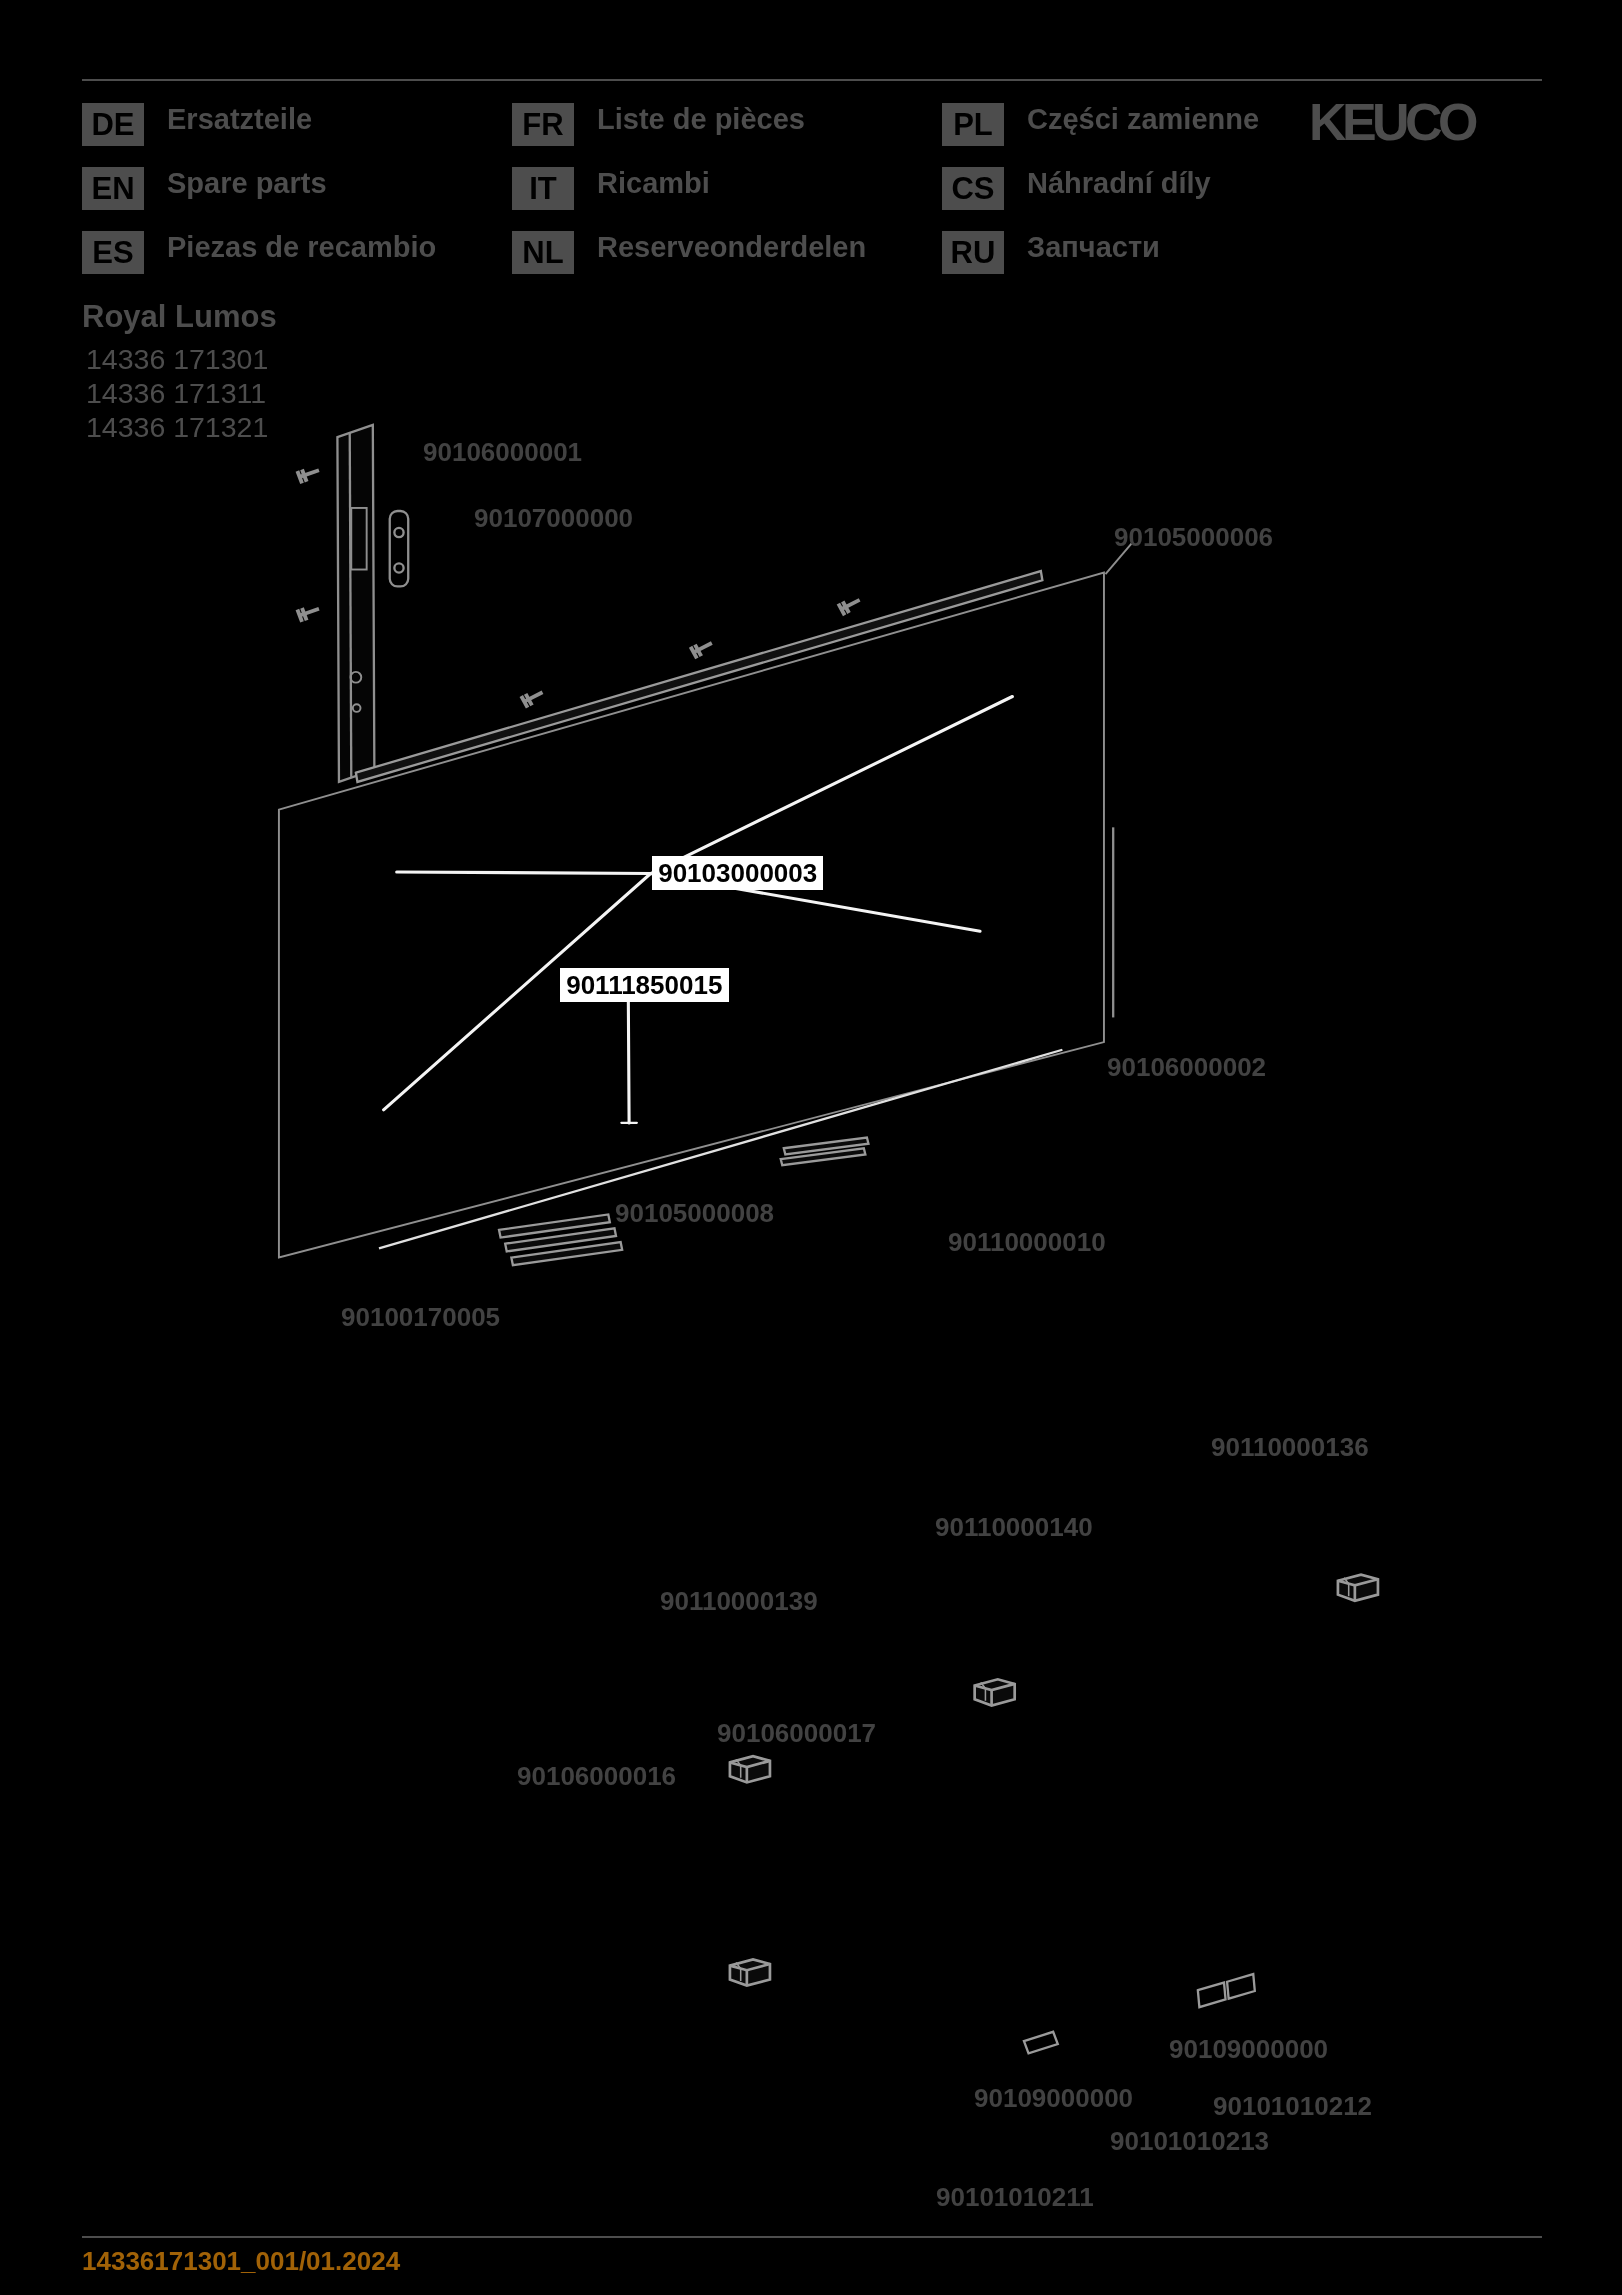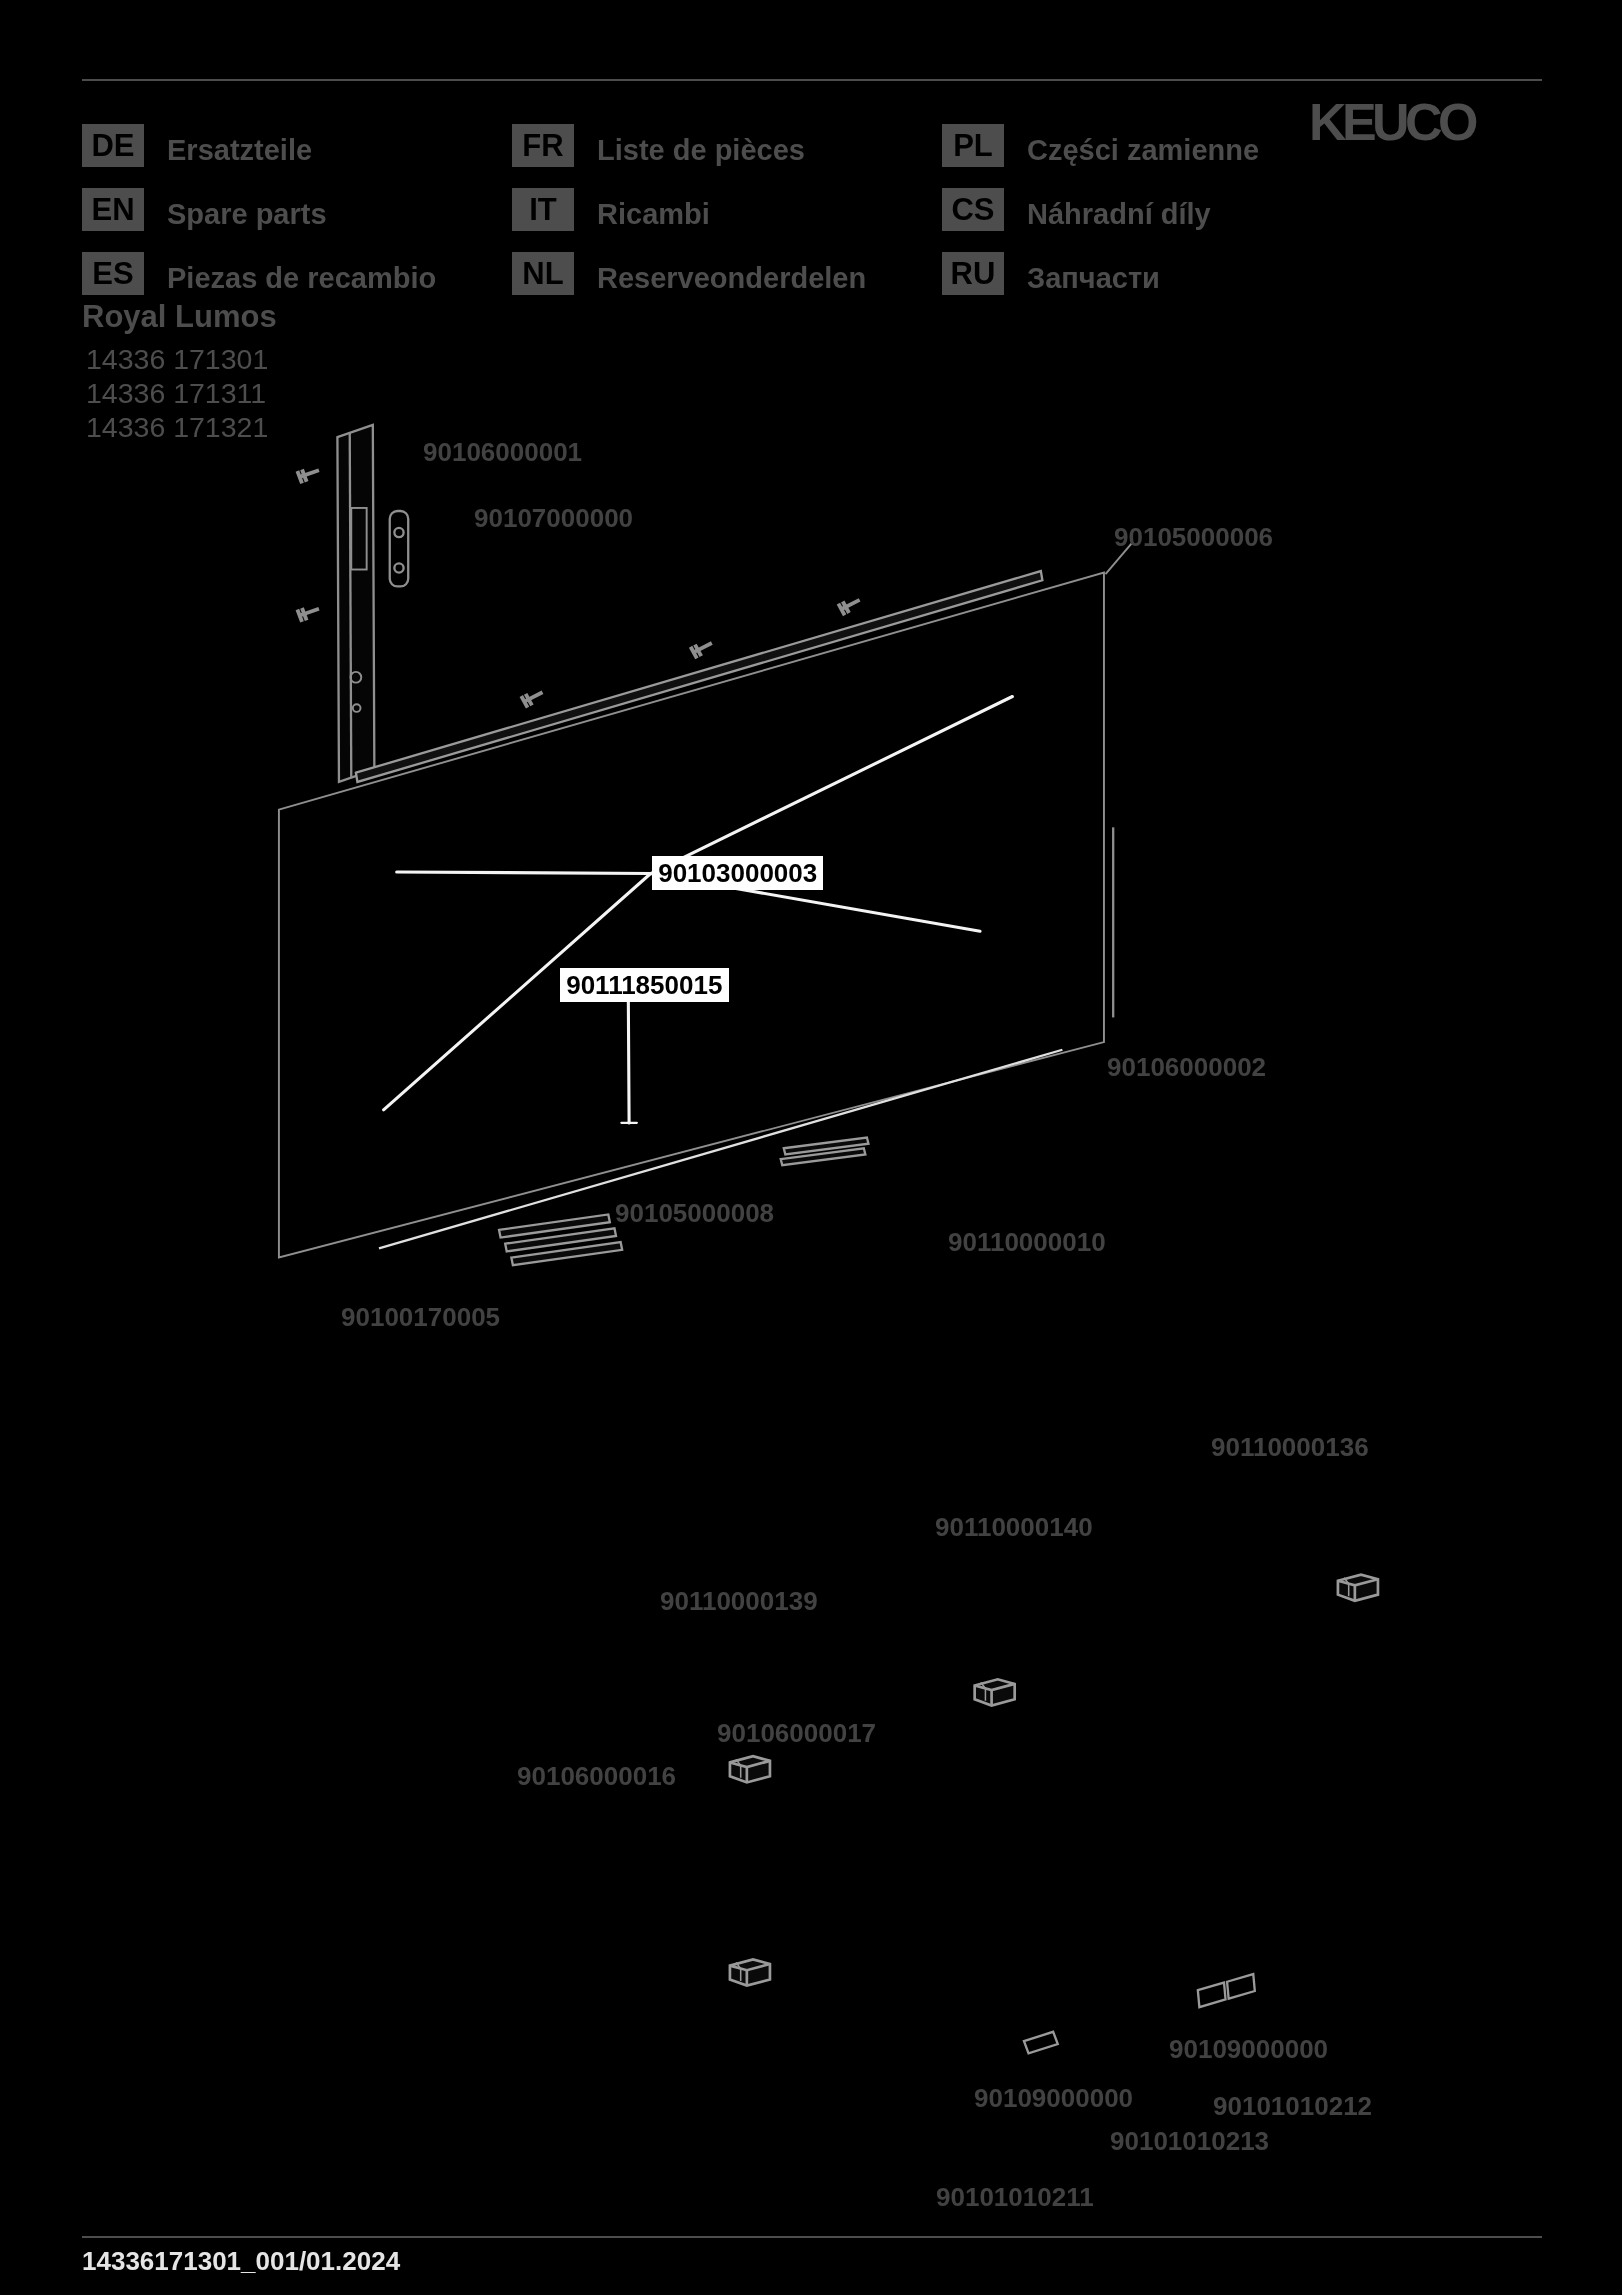--- a/index.html
+++ b/index.html
@@ -10,21 +10,21 @@
   }
   .rule{position:absolute;left:82px;width:1460px;height:2.3px;background:#4d4d4d;}
   .rule-top{top:79px;}
   .rule-bottom{top:2236px;}
 
   .language-grid{
     position:absolute;left:82px;top:103px;
     display:grid;grid-template-columns:430px 430px 362px;
     grid-template-rows:repeat(3,64px);grid-auto-flow:column;
   }
-  .lang-row{display:flex;align-items:flex-end;height:64px;}
+  .lang-row{display:flex;align-items:flex-start;height:64px;}
   .badge{
     width:62px;height:43px;background:#4d4d4d;color:#000;
     font-weight:bold;font-size:31px;display:flex;align-items:center;justify-content:center;
     flex:0 0 auto;
   }
   .lang-label{margin-left:23px;color:#4d4d4d;font-weight:bold;font-size:29px;white-space:nowrap;}
 
   .logo{
     position:absolute;top:92px;left:1309px;color:#4d4d4d;
     font-size:52px;font-weight:bold;letter-spacing:-4.6px;
@@ -34,21 +34,21 @@
   .model-list{position:absolute;left:86px;top:342px;color:#4d4d4d;font-size:28.5px;font-weight:normal;line-height:34px;}
 
   .diagram-svg{position:absolute;left:0;top:0;}
 
   .part-label-layer{position:absolute;left:0;top:0;width:100%;height:100%;pointer-events:none;}
   .part-label{
     position:absolute;color:#424242;font-size:26px;font-weight:bold;white-space:nowrap;
   }
   .part-label.highlight{background:#ffffff;color:#000000;padding:1.5px 6.2px;}
 
-  .footer-text{position:absolute;left:82px;top:2246px;color:#e5e5e5;font-size:26px;font-weight:bold;}
+  .footer-text{position:absolute;left:82px;top:2246px;color:#a16207;font-size:26px;font-weight:bold;}
 </style>
 </head>
 <body>
 
 <div class="rule rule-top"></div>
 
 <div class="language-grid">
     <div class="lang-row">
       <span class="badge">DE</span>
       <span class="lang-label">Ersatzteile</span>

